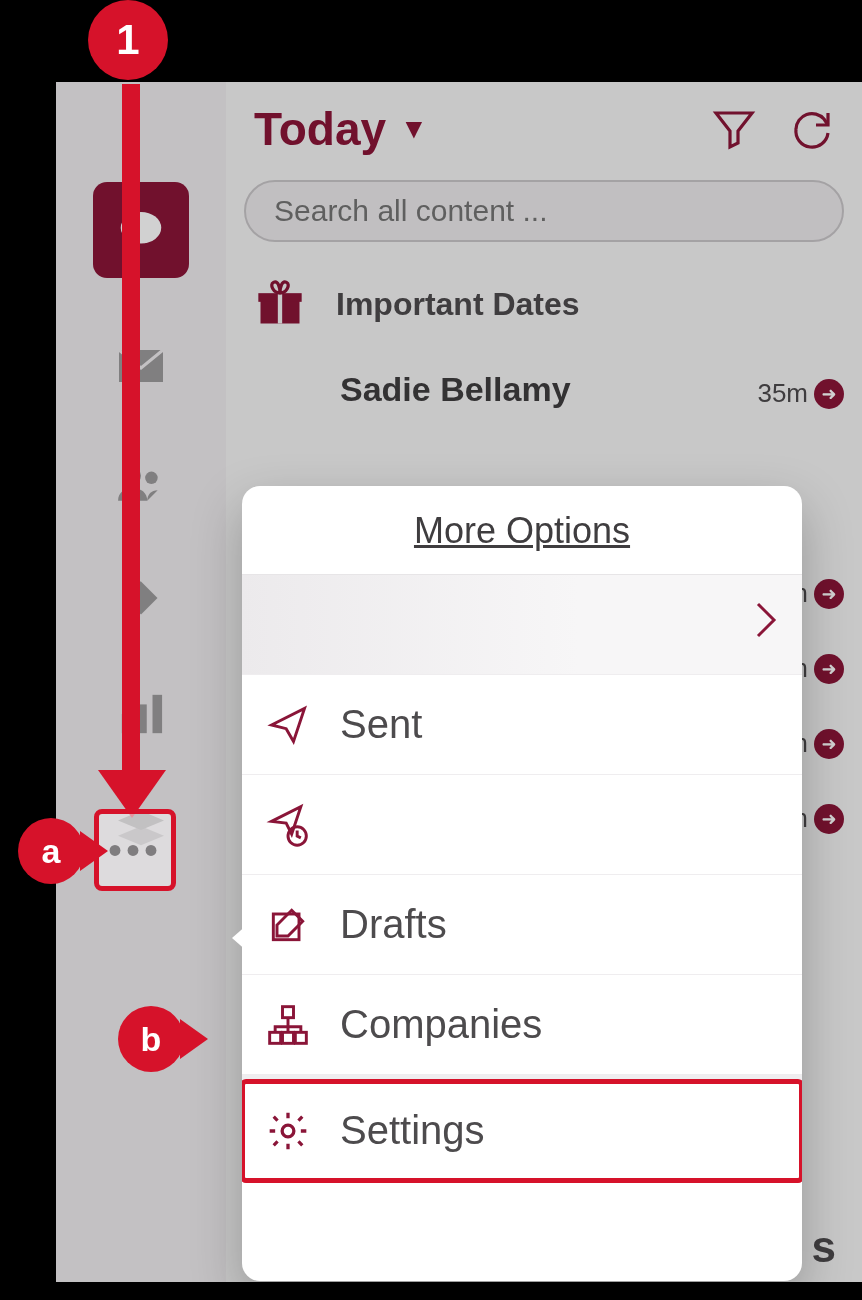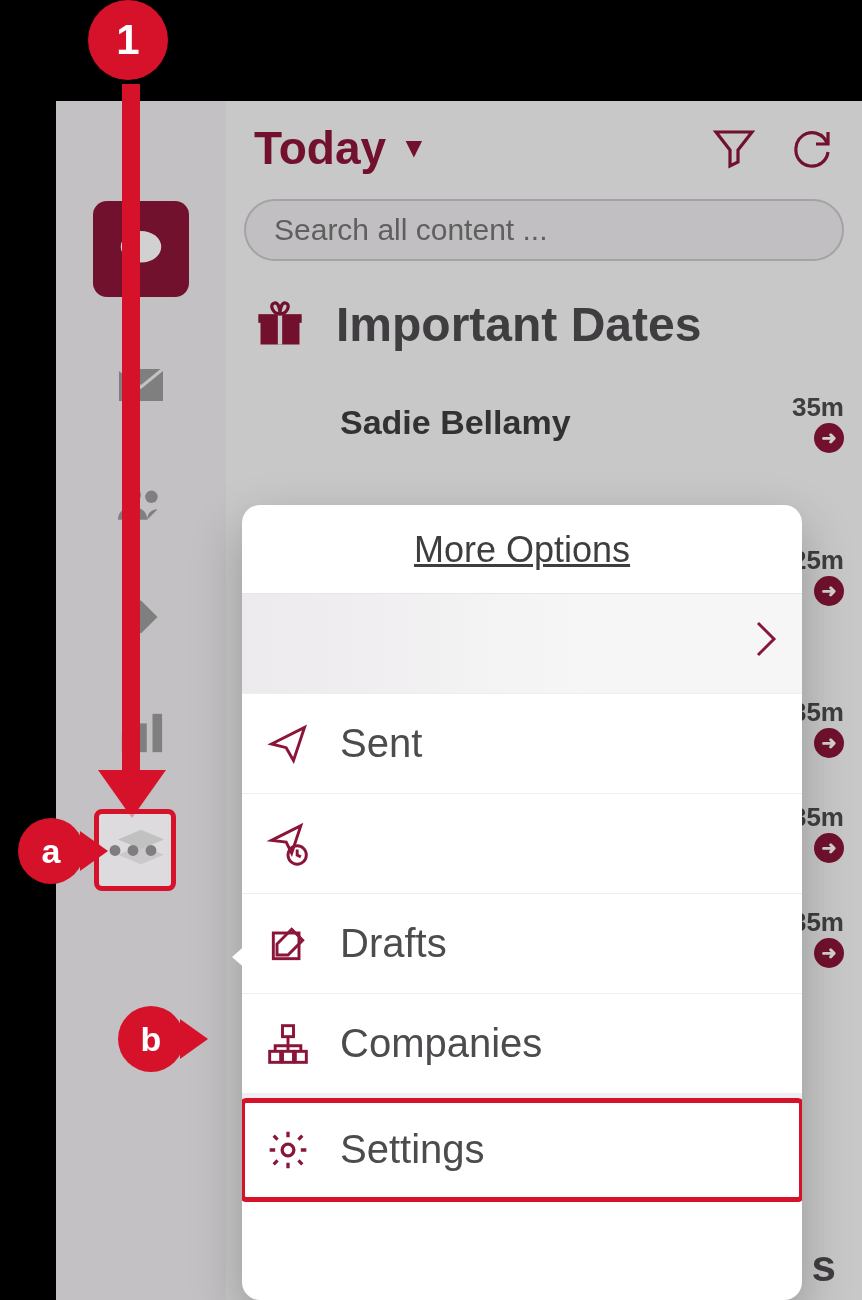--- a/index.html
+++ b/index.html
@@ -1,45 +1,45 @@
 <!DOCTYPE html>
 <html><head>
 <meta charset="utf-8">
 <style>
   * { box-sizing: border-box; margin:0; padding:0; }
   html,body { width:862px; height:1300px; font-family: -apple-system, Helvetica, Arial, sans-serif; background:#000; }
   .stage { position:relative; width:862px; height:1300px; overflow:hidden; }
-  .app { position:absolute; left:56px; top:101px; width:806px; height:1200px; background:#f5f4f5; overflow:hidden; }
+  .app { position:absolute; left:56px; top:82px; width:806px; height:1200px; background:#f5f4f5; overflow:hidden; }
   .dimmer { position:absolute; inset:0; background:rgba(0,0,0,0.18); pointer-events:none; }
 
   
   .rail { position:absolute; left:0; top:0; width:170px; height:100%; background:#eeecee; display:flex; flex-direction:column; align-items:center; padding-top:100px; gap:60px; }
   .rail-item { width:56px; height:56px; display:flex; align-items:center; justify-content:center; color:#9d9b9d; }
   .rail-item.active { background:#8a1538; border-radius:14px; width:96px; height:96px; color:#fff; }
   .rail-item svg { display:block; }
 
   
   .main { position:absolute; left:170px; top:0; right:0; bottom:0; padding:20px 18px; }
   .header { display:flex; align-items:center; justify-content:space-between; margin-bottom:24px; }
   .title-row { display:flex; align-items:center; gap:14px; color:#8a1538; font-weight:800; font-size:46px; margin-left:10px;}
   .title-caret { font-size:28px; }
   .header-actions { display:flex; gap:30px; align-items:center; margin-right:8px; }
   .hicon { width:48px; height:48px; color:#8a1538; }
 
   .search { width:100%; height:62px; border:2px solid #c9c6c9; border-radius:40px; padding:0 28px; display:flex; color:#9a979a; font-size:30px; background:#eceaec; }
   .search input { border:none; background:transparent; width:100%; font-size:30px; color:#555; outline:none; }
 
   .section { margin-top:36px; }
-  .section-head { display:flex; align-items:center; gap:30px; font-size:48px; font-weight:600; color:#4d4b4d; margin-left:10px; }
+  .section-head { display:flex; align-items:center; gap:30px; font-size:32px; font-weight:600; color:#4d4b4d; margin-left:10px; }
   .section-head .sicon { color:#8a1538; width:52px; height:52px; }
 
   .list { margin-top:18px; }
-  .list-item { display:flex; align-items:center; justify-content:space-between; padding:22px 0 22px 96px; }
+  .list-item { display:flex; justify-content:space-between; padding:22px 0 22px 96px; }
   .li-name { font-size:34px; font-weight:700; color:#3f3d3f; }
-  .li-right { display:flex; flex-direction:column; align-items:flex-end; color:#4d4b4d; font-size:26px; font-weight:700; }
+  .li-right { display:flex; flex-direction:row; align-items:flex-end; gap:6px; color:#4d4b4d; font-size:26px; font-weight:400; }
   .li-go { width:30px; height:30px; border-radius:50%; background:#8a1538; color:#fff; display:flex; align-items:center; justify-content:center; font-size:18px; }
 
   
   .popover { position:absolute; left:186px; top:404px; width:560px; background:#fff; border-radius:18px; box-shadow:0 20px 50px rgba(0,0,0,0.25); overflow:hidden; z-index:30; }
   .pop-title { text-align:center; font-size:36px; color:#3f3d3f; padding:24px 12px 22px; font-weight:500; border-bottom:1px solid #e7e5e7;text-decoration:underline; }
   .pop-row { height:100px; display:flex; align-items:center; gap:28px; padding:0 22px; border-bottom:1px solid #efedef; font-size:40px; color:#4d4b4d; }
   .pop-row.profile { justify-content:space-between; background:linear-gradient(90deg,#eceaec 0%, #f7f6f7 60%); }
   .pop-row .picon { width:48px; height:48px; color:#8a1538; flex:0 0 48px; display:flex; align-items:center; justify-content:center; }
   .pop-section-gap { height:6px; background:#efeef0; border-bottom:1px solid #e3e1e3; }
   .pop-row.highlight { outline:5px solid #d6122a; outline-offset:-3px; border-radius:4px; }

